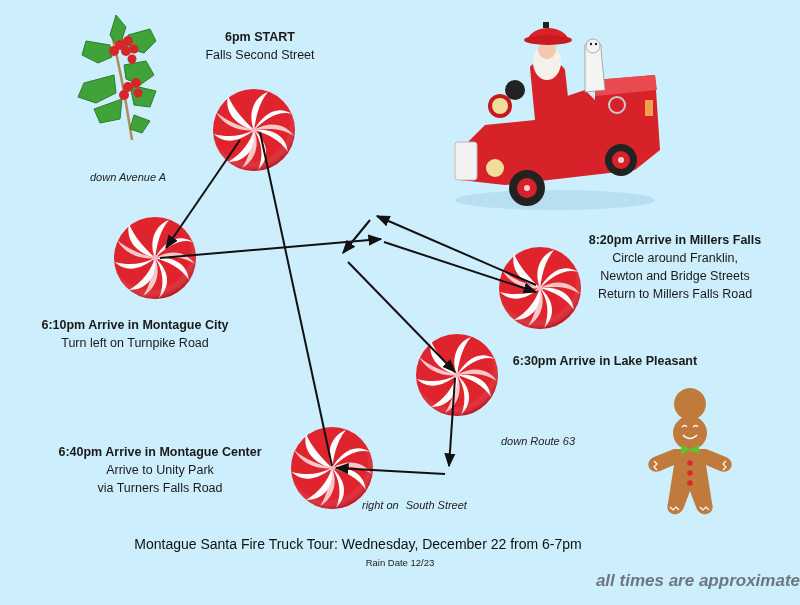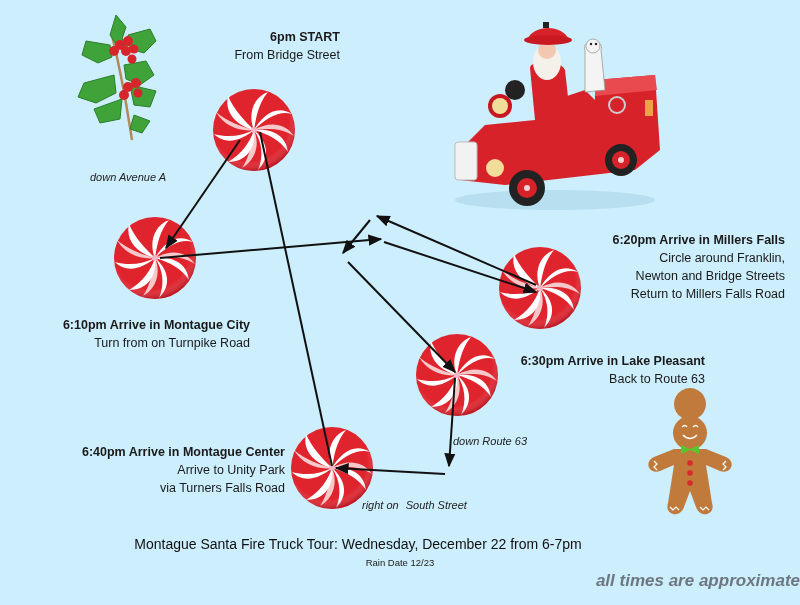--- a/index.html
+++ b/index.html
@@ -4,21 +4,21 @@
 <style>
   html, body { margin:0; padding:0; }
   body {
     width:800px; height:605px; overflow:hidden;
     background:#cdeefc;
     font-family:"Liberation Sans","DejaVu Sans",sans-serif;
     color:#1a1a1a;
     position:relative;
   }
   .abs { position:absolute; }
-  .stop { text-align:right; font-size:12.5px; line-height:18px; }
+  .stop { text-align:center; font-size:12.5px; line-height:18px; }
   .stop .title { font-weight:bold; display:block; }
   .stop .line { display:block; }
   .route-label { font-style:italic; font-size:11px; color:#222; }
   .footer-main { font-size:14px; color:#111; text-align:center; }
   .footer-rain { font-size:9.5px; color:#222; text-align:center; }
   .footer-note { font-size:17px; font-style:italic; font-weight:bold; color:#6d7780; text-align:right; }
   svg.map { position:absolute; left:0; top:0; }
 </style>
 </head>
 <body>
@@ -145,48 +145,47 @@
     <circle cx="0" cy="8" r="2.8" fill="#d82a2a"></circle>
     <path d="M-36,-14 l3,3 l-3,3 l3,3" stroke="#fff" stroke-width="1.2" fill="none"></path>
     <path d="M36,-14 l-3,3 l3,3 l-3,3" stroke="#fff" stroke-width="1.2" fill="none"></path>
     <path d="M-20,32 l3,3 l3,-3 l3,3" stroke="#fff" stroke-width="1.2" fill="none"></path>
     <path d="M10,32 l3,3 l3,-3 l3,3" stroke="#fff" stroke-width="1.2" fill="none"></path>
   </g>
 </svg>
 
 <div class="abs stop" style="left:180px; top:28px; width:160px;">
   <span class="title">6pm START</span>
-  <span class="line">From Bridge Street</span>
+  <span class="line">Falls Second Street</span>
 </div>
 
 <div class="abs stop" style="left:20px; top:316px; width:230px;">
   <span class="title">6:10pm Arrive in Montague City</span>
-  <span class="line">Turn from on Turnpike Road</span>
+  <span class="line">Turn left on Turnpike Road</span>
 </div>
 
 <div class="abs stop" style="left:565px; top:231px; width:220px;">
-  <span class="title">6:20pm Arrive in Millers Falls</span>
+  <span class="title">8:20pm Arrive in Millers Falls</span>
   <span class="line">Circle around Franklin,</span>
   <span class="line">Newton and Bridge Streets</span>
   <span class="line">Return to Millers Falls Road</span>
 </div>
 
 <div class="abs stop" style="left:505px; top:352px; width:200px;">
   <span class="title">6:30pm Arrive in Lake Pleasant</span>
-  <span class="line">Back to Route 63</span>
 </div>
 
 <div class="abs stop" style="left:35px; top:443px; width:250px;">
   <span class="title">6:40pm Arrive in Montague Center</span>
   <span class="line">Arrive to Unity Park</span>
   <span class="line">via Turners Falls Road</span>
 </div>
 
 <div class="abs route-label" style="left:90px; top:171px;">down Avenue A</div>
-<div class="abs route-label" style="left:453px; top:435px;text-align:center;">down Route 63</div>
+<div class="abs route-label" style="left:501px; top:435px;text-align:center;">down Route 63</div>
 <div class="abs route-label" style="left:362px; top:499px;">
   <span>right on</span>
   <span style="margin-left:4px;">South Street</span>
 </div>
 
 <div class="abs footer-main" style="left:0; width:716px; top:536px;">Montague Santa Fire Truck Tour: Wednesday, December 22 from 6-7pm</div>
 <div class="abs footer-rain" style="left:0; width:800px; top:557px;">Rain Date 12/23</div>
 <div class="abs footer-note" style="left:0; width:800px; top:571px;">all times are approximate</div>
 
 </body></html>

